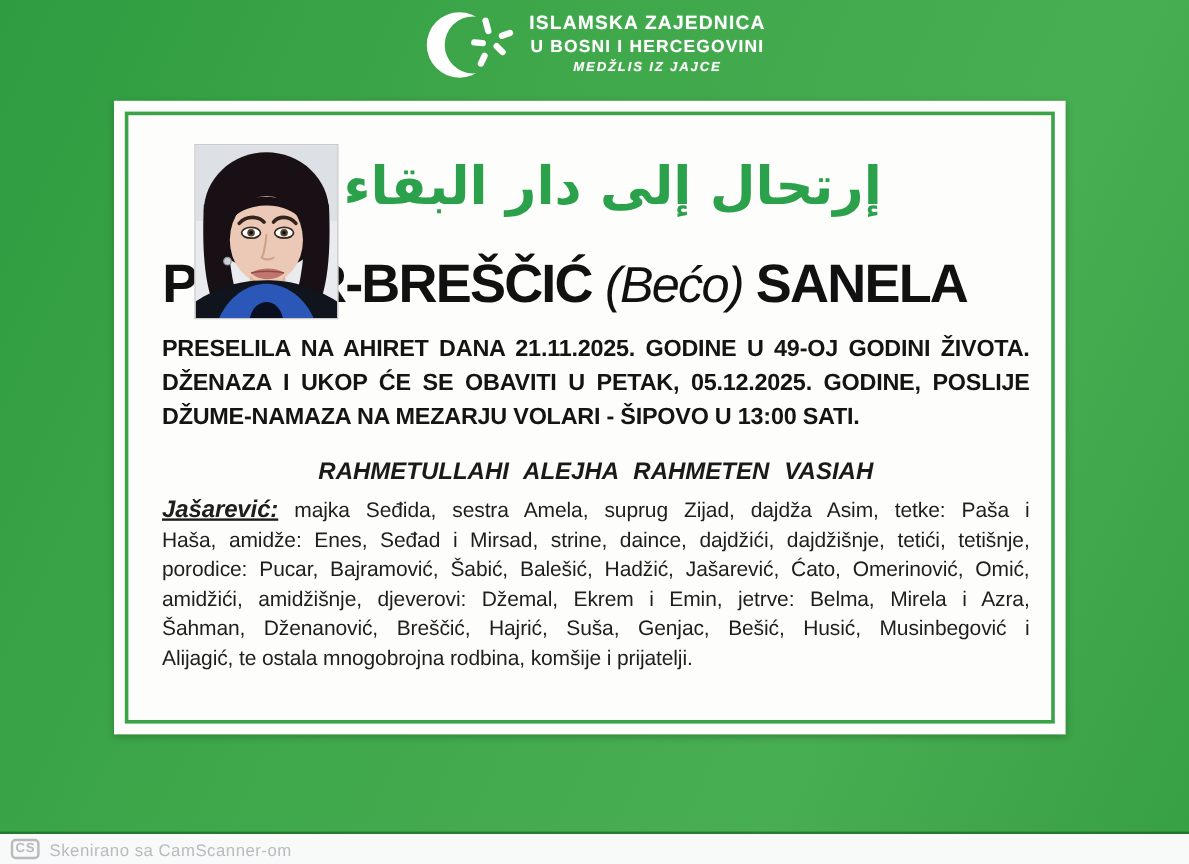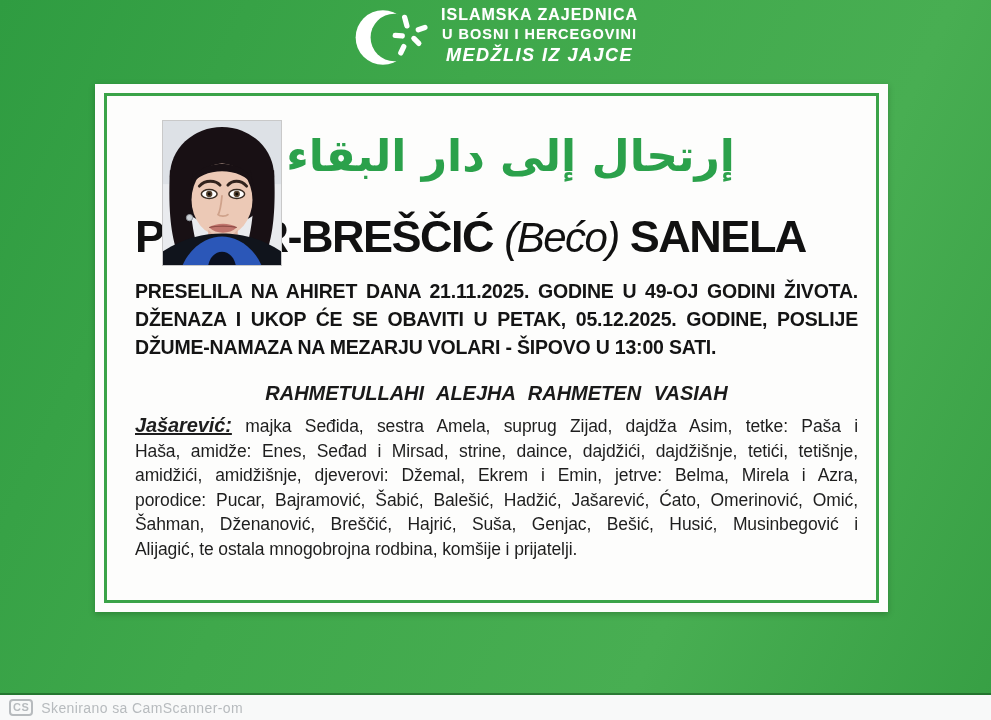--- a/index.html
+++ b/index.html
@@ -9,21 +9,21 @@
     background: linear-gradient(115deg, #2f9c41 0%, #3fa84b 38%, #48ae52 72%, #379f44 100%);
     font-family:"Liberation Sans", sans-serif;
   }
 
   
   .header { position:absolute; top:4px; left:0; right:0; display:flex; justify-content:center; align-items:center; gap:0; }
   .logo { width:88px; height:64px; flex:0 0 auto; }
   .header-text { text-align:center; color:#ffffff; text-shadow:0 0 1px rgba(255,255,255,.4); }
   .org1 { font-size:16px; font-weight:bold; letter-spacing:1px; }
   .org2 { font-size:14.5px; font-weight:bold; letter-spacing:1px; margin-top:2px; }
-  .org3 { font-size:18px; font-weight:bold; font-style:italic; letter-spacing:1.5px; margin-top:3px; }
+  .org3 { font-size:11px; font-weight:bold; font-style:italic; letter-spacing:1.5px; margin-top:3px; }
 
   
   .card {
     position:absolute; left:95px; top:84px; width:793px; height:528px;
     background:#fdfdfc; padding:9px; box-shadow:0 2px 6px rgba(0,30,5,.25);
   }
   .card-border { width:100%; height:100%; border:3px solid #3aa348; position:relative; padding:12px 18px 0 28px; overflow:hidden; }
 
   .photo { position:absolute; left:55px; top:24px; width:120px; height:146px; border:1px solid #c9c9c9; background:#eceef0; }
   .photo svg { display:block; width:100%; height:100%; }
@@ -137,22 +137,22 @@
           <div class="just">PRESELILA  NA AHIRET  DANA 21.11.2025. GODINE U 49-OJ GODINI ŽIVOTA.</div>
           <div class="just">DŽENAZA I UKOP ĆE SE OBAVITI U PETAK, 05.12.2025. GODINE, POSLIJE</div>
           <div class="last">DŽUME-NAMAZA NA MEZARJU  VOLARI - ŠIPOVO U 13:00 SATI.</div>
         </div>
 
       <div class="prayer">RAHMETULLAHI  ALEJHA RAHMETEN  VASIAH</div>
 
       <div class="mourners">
           <div class="just"><span class="m-label">Jašarević:</span> majka Seđida, sestra Amela, suprug Zijad, dajdža Asim, tetke: Paša i</div>
           <div class="just">Haša, amidže: Enes, Seđad i Mirsad, strine, daince, dajdžići, dajdžišnje, tetići, tetišnje,</div>
+          <div class="just">porodice: Pucar, Bajramović, Šabić, Balešić, Hadžić, Jašarević, Ćato, Omerinović, Omić,</div>
           <div class="just">amidžići, amidžišnje, djeverovi: Džemal, Ekrem i Emin, jetrve: Belma, Mirela i Azra,</div>
-          <div class="just">porodice: Pucar, Bajramović, Šabić, Balešić, Hadžić, Jašarević, Ćato, Omerinović, Omić,</div>
           <div class="just">Šahman, Dženanović, Breščić, Hajrić, Suša, Genjac, Bešić, Husić, Musinbegović i</div>
           <div class="last">Alijagić, te ostala mnogobrojna rodbina, komšije i prijatelji.</div>
         </div>
 
     </div>
   </div>
 
   <div class="footer">
     <span class="cs-badge">CS</span>
     <span class="footer-text">Skenirano sa CamScanner-om</span>

